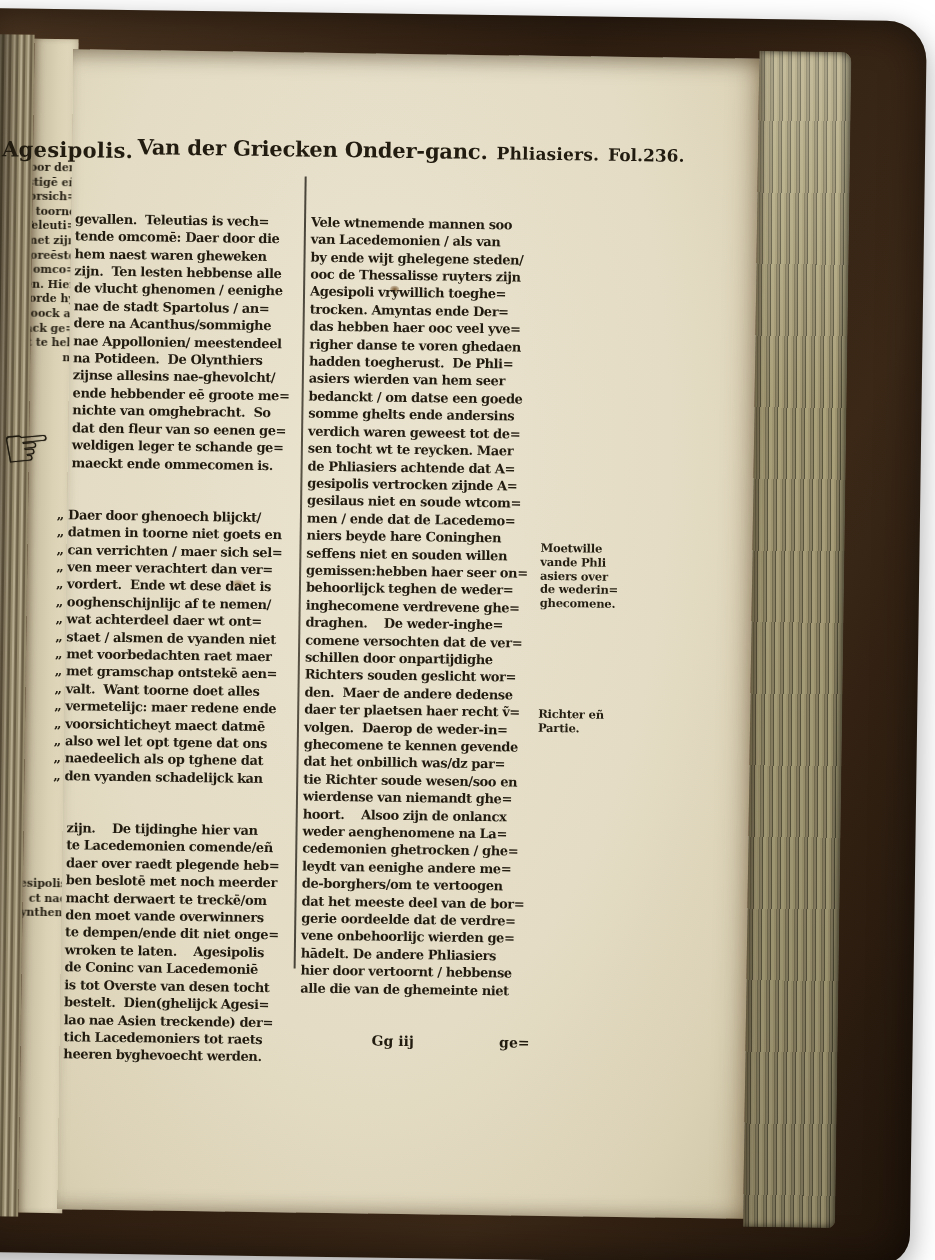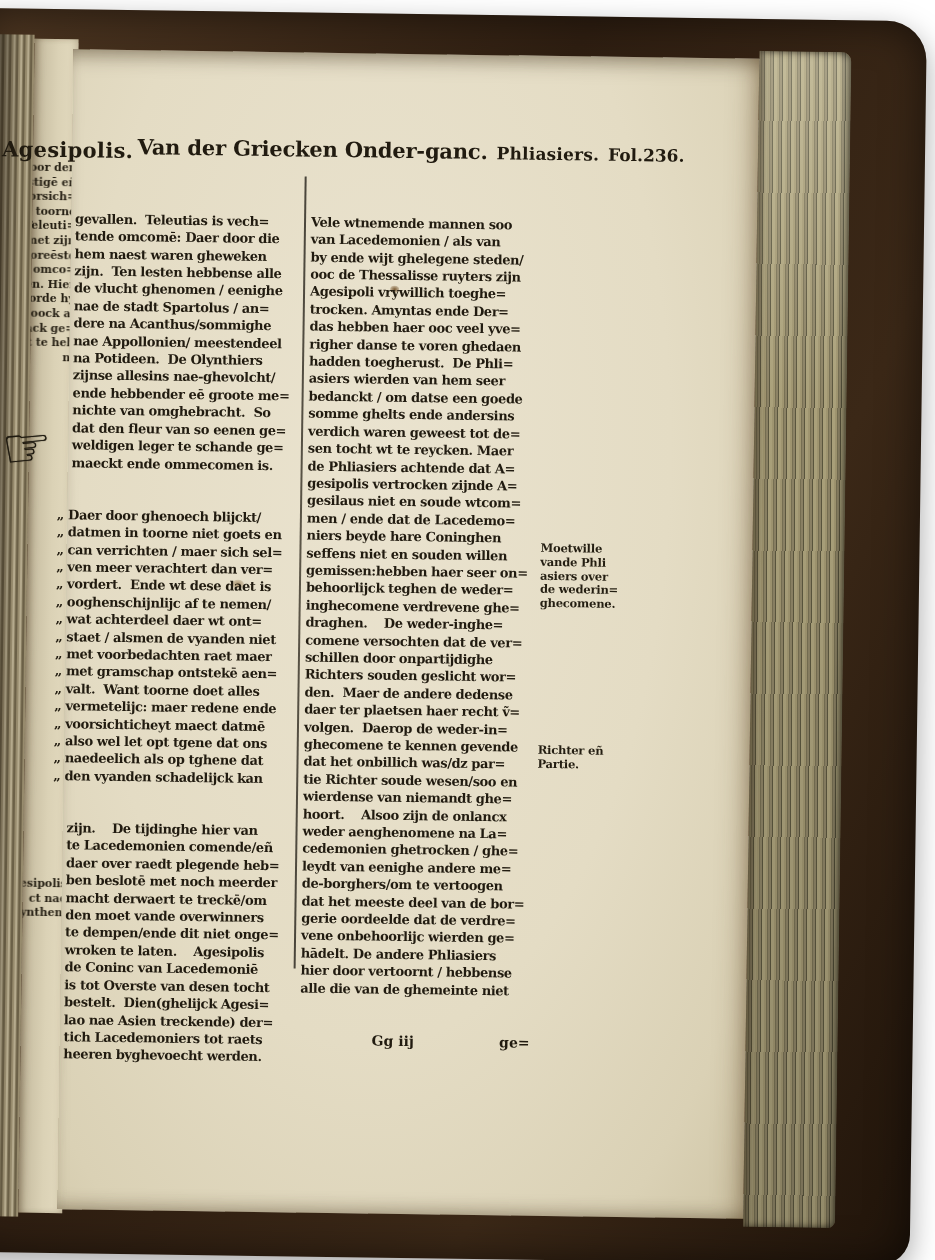--- a/index.html
+++ b/index.html
@@ -86,21 +86,21 @@
   .catchline{
     display:flex;justify-content:space-between;padding-left:72px;width:158px;
     font-size:14px;letter-spacing:0;
   }
   
   .margin-note{
     position:absolute;left:474px;width:100px;font-weight:bold;
     font-size:11.5px;line-height:13.8px;letter-spacing:-0.2px;white-space:pre;color:#241e12;
   }
   .note1{top:486px}
-  .note2{top:688px}
+  .note2{top:652px}
   
   .manicule{
     position:absolute;left:-66px;top:366px;font-family:"DejaVu Sans",sans-serif;
     font-size:56px;color:#1f1a10;transform:rotate(-6deg);
     text-shadow:0 0 1px #1f1a10;
   }
 </style>
 </head>
 <body>
 

